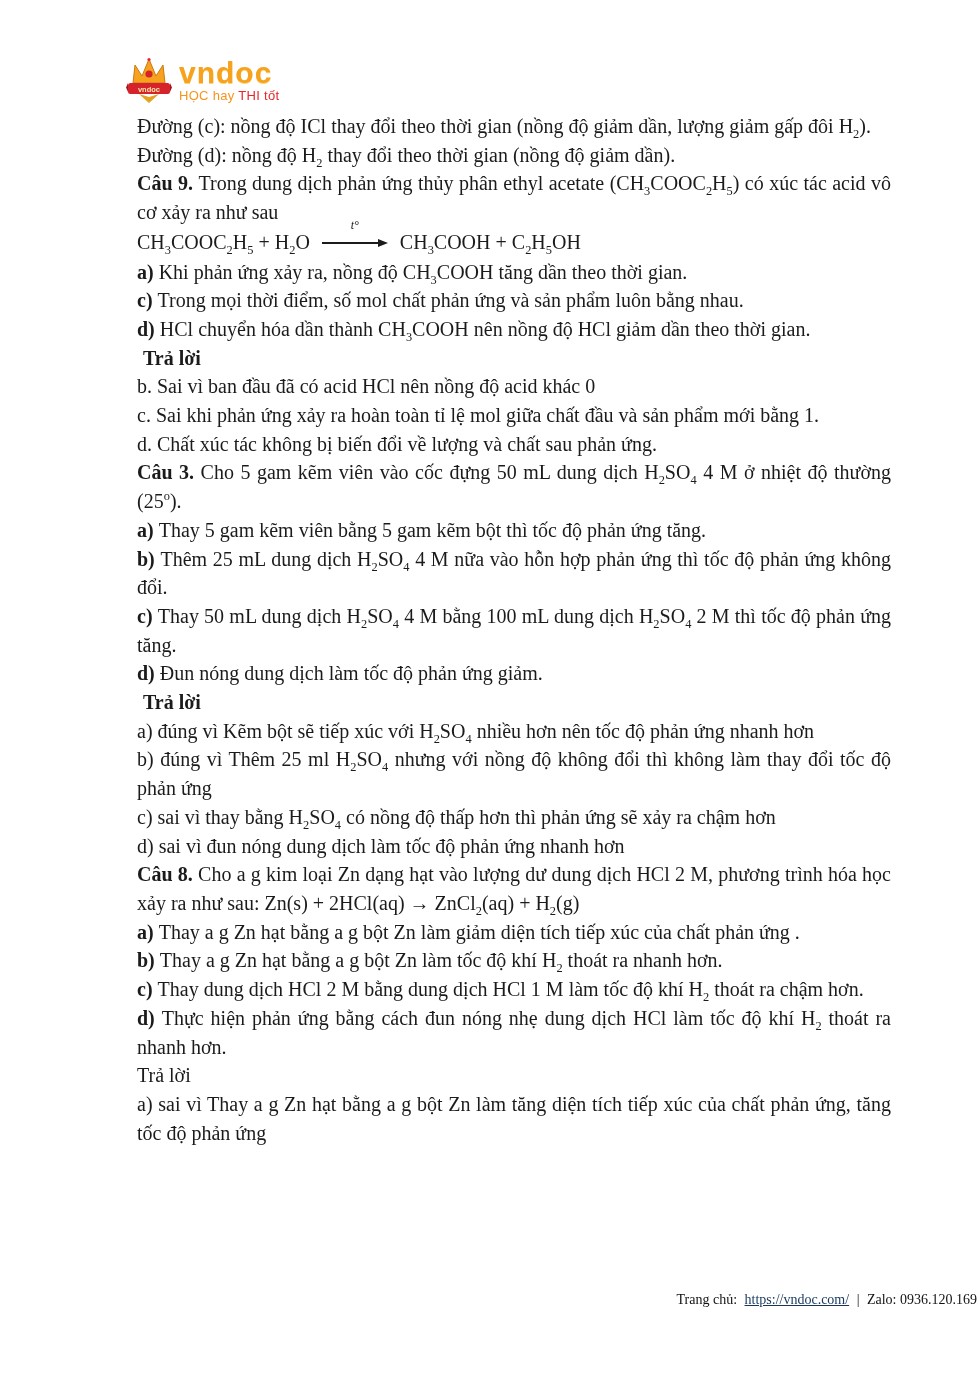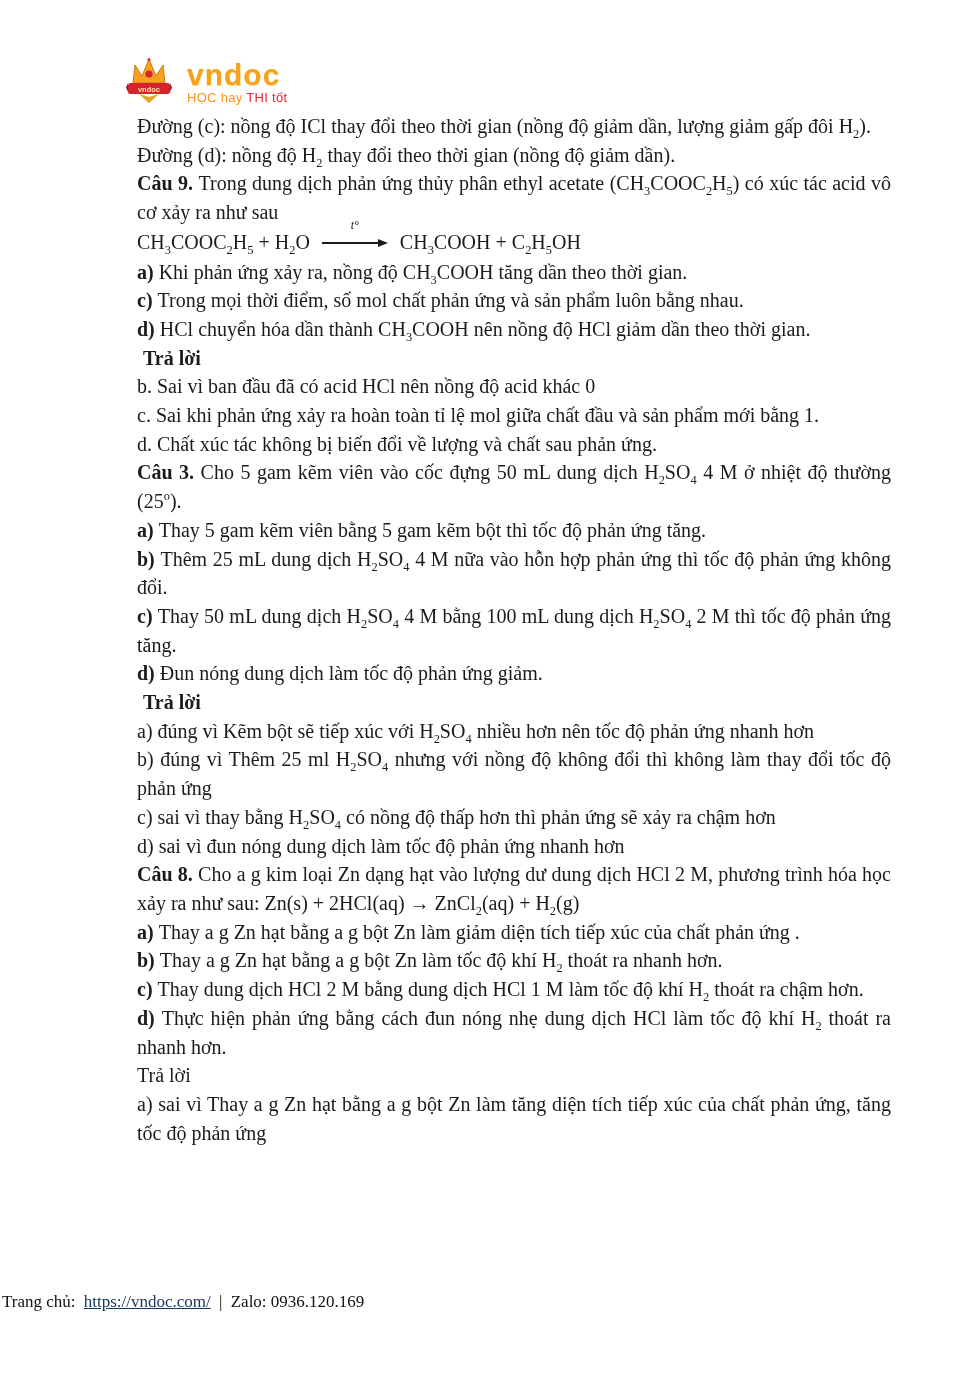--- a/index.html
+++ b/index.html
@@ -9,21 +9,21 @@
     font-family: "Liberation Serif", serif;
     color: #1b1b1b;
     position: relative;
     overflow: hidden;
   }
   .page { position: absolute; inset: 0; }
 
   
   .logo {
     position: absolute; left: 126px; top: 56px;
-    display: flex; align-items: flex-end; gap: 15px;
+    display: flex; align-items: center; gap: 7px;
     font-family: "Liberation Sans", sans-serif;
   }
   .brand-block { display: flex; flex-direction: column; }
   .brand {
     font-size: 30px; font-weight: bold; letter-spacing: 1px;
     color: #F6A21E; line-height: 30px;
     text-shadow: 0 1px 0 #fcd37a;
   }
   .tagline { font-size: 13px; font-weight: normal; line-height: 16px; letter-spacing: 0.3px; }
   .tl-orange { color: #F7941D; }
@@ -59,21 +59,21 @@
     content: ""; position: absolute; right: -9px; top: 50%;
     transform: translateY(-50%);
     border-left: 10px solid #1b1b1b;
     border-top: 4.5px solid transparent;
     border-bottom: 4.5px solid transparent;
   }
 
   
   .footer {
     position: absolute; left: 0; top: 1292px; width: 100%;
-    text-align: left; font-size: 17px; color: #111;
+    text-align: right; font-size: 14px; color: #111;
   }
   .footer > * { margin: 0 2px; }
   .footer-link { color: #17365D; text-decoration: underline; cursor: pointer; }
 </style>
 </head>
 <body>
 
 <div class="page">
 
   <header class="logo">

